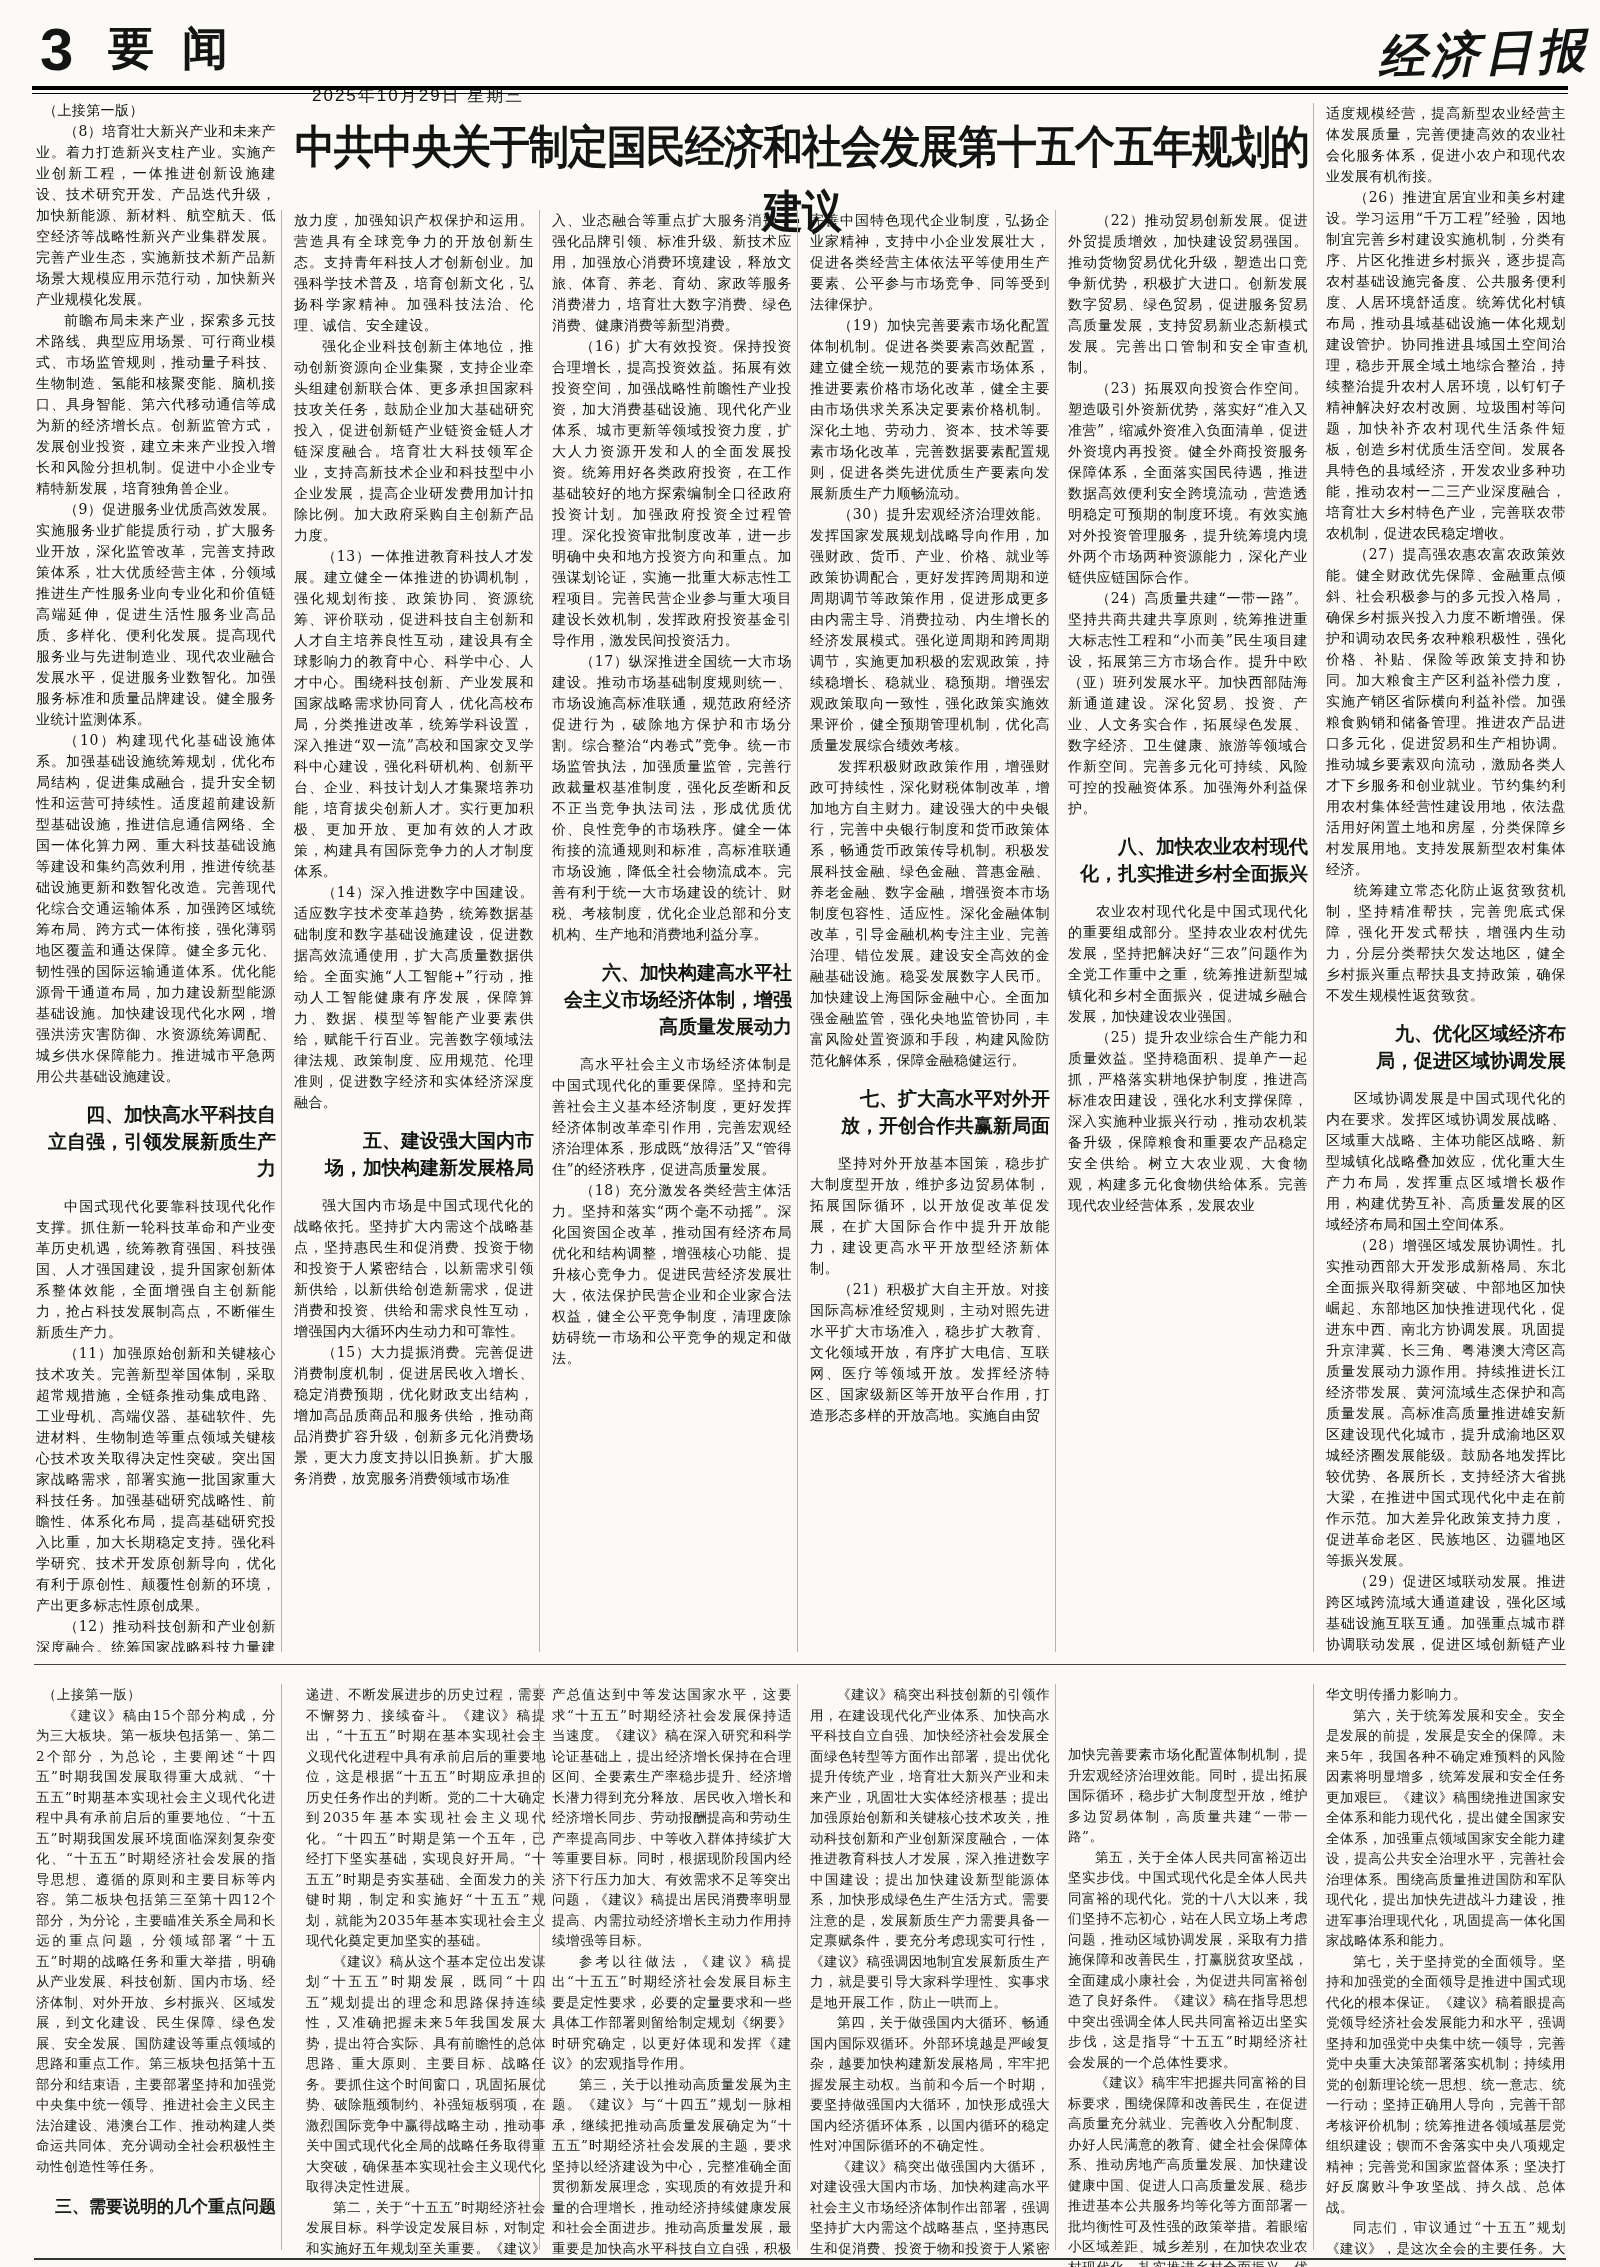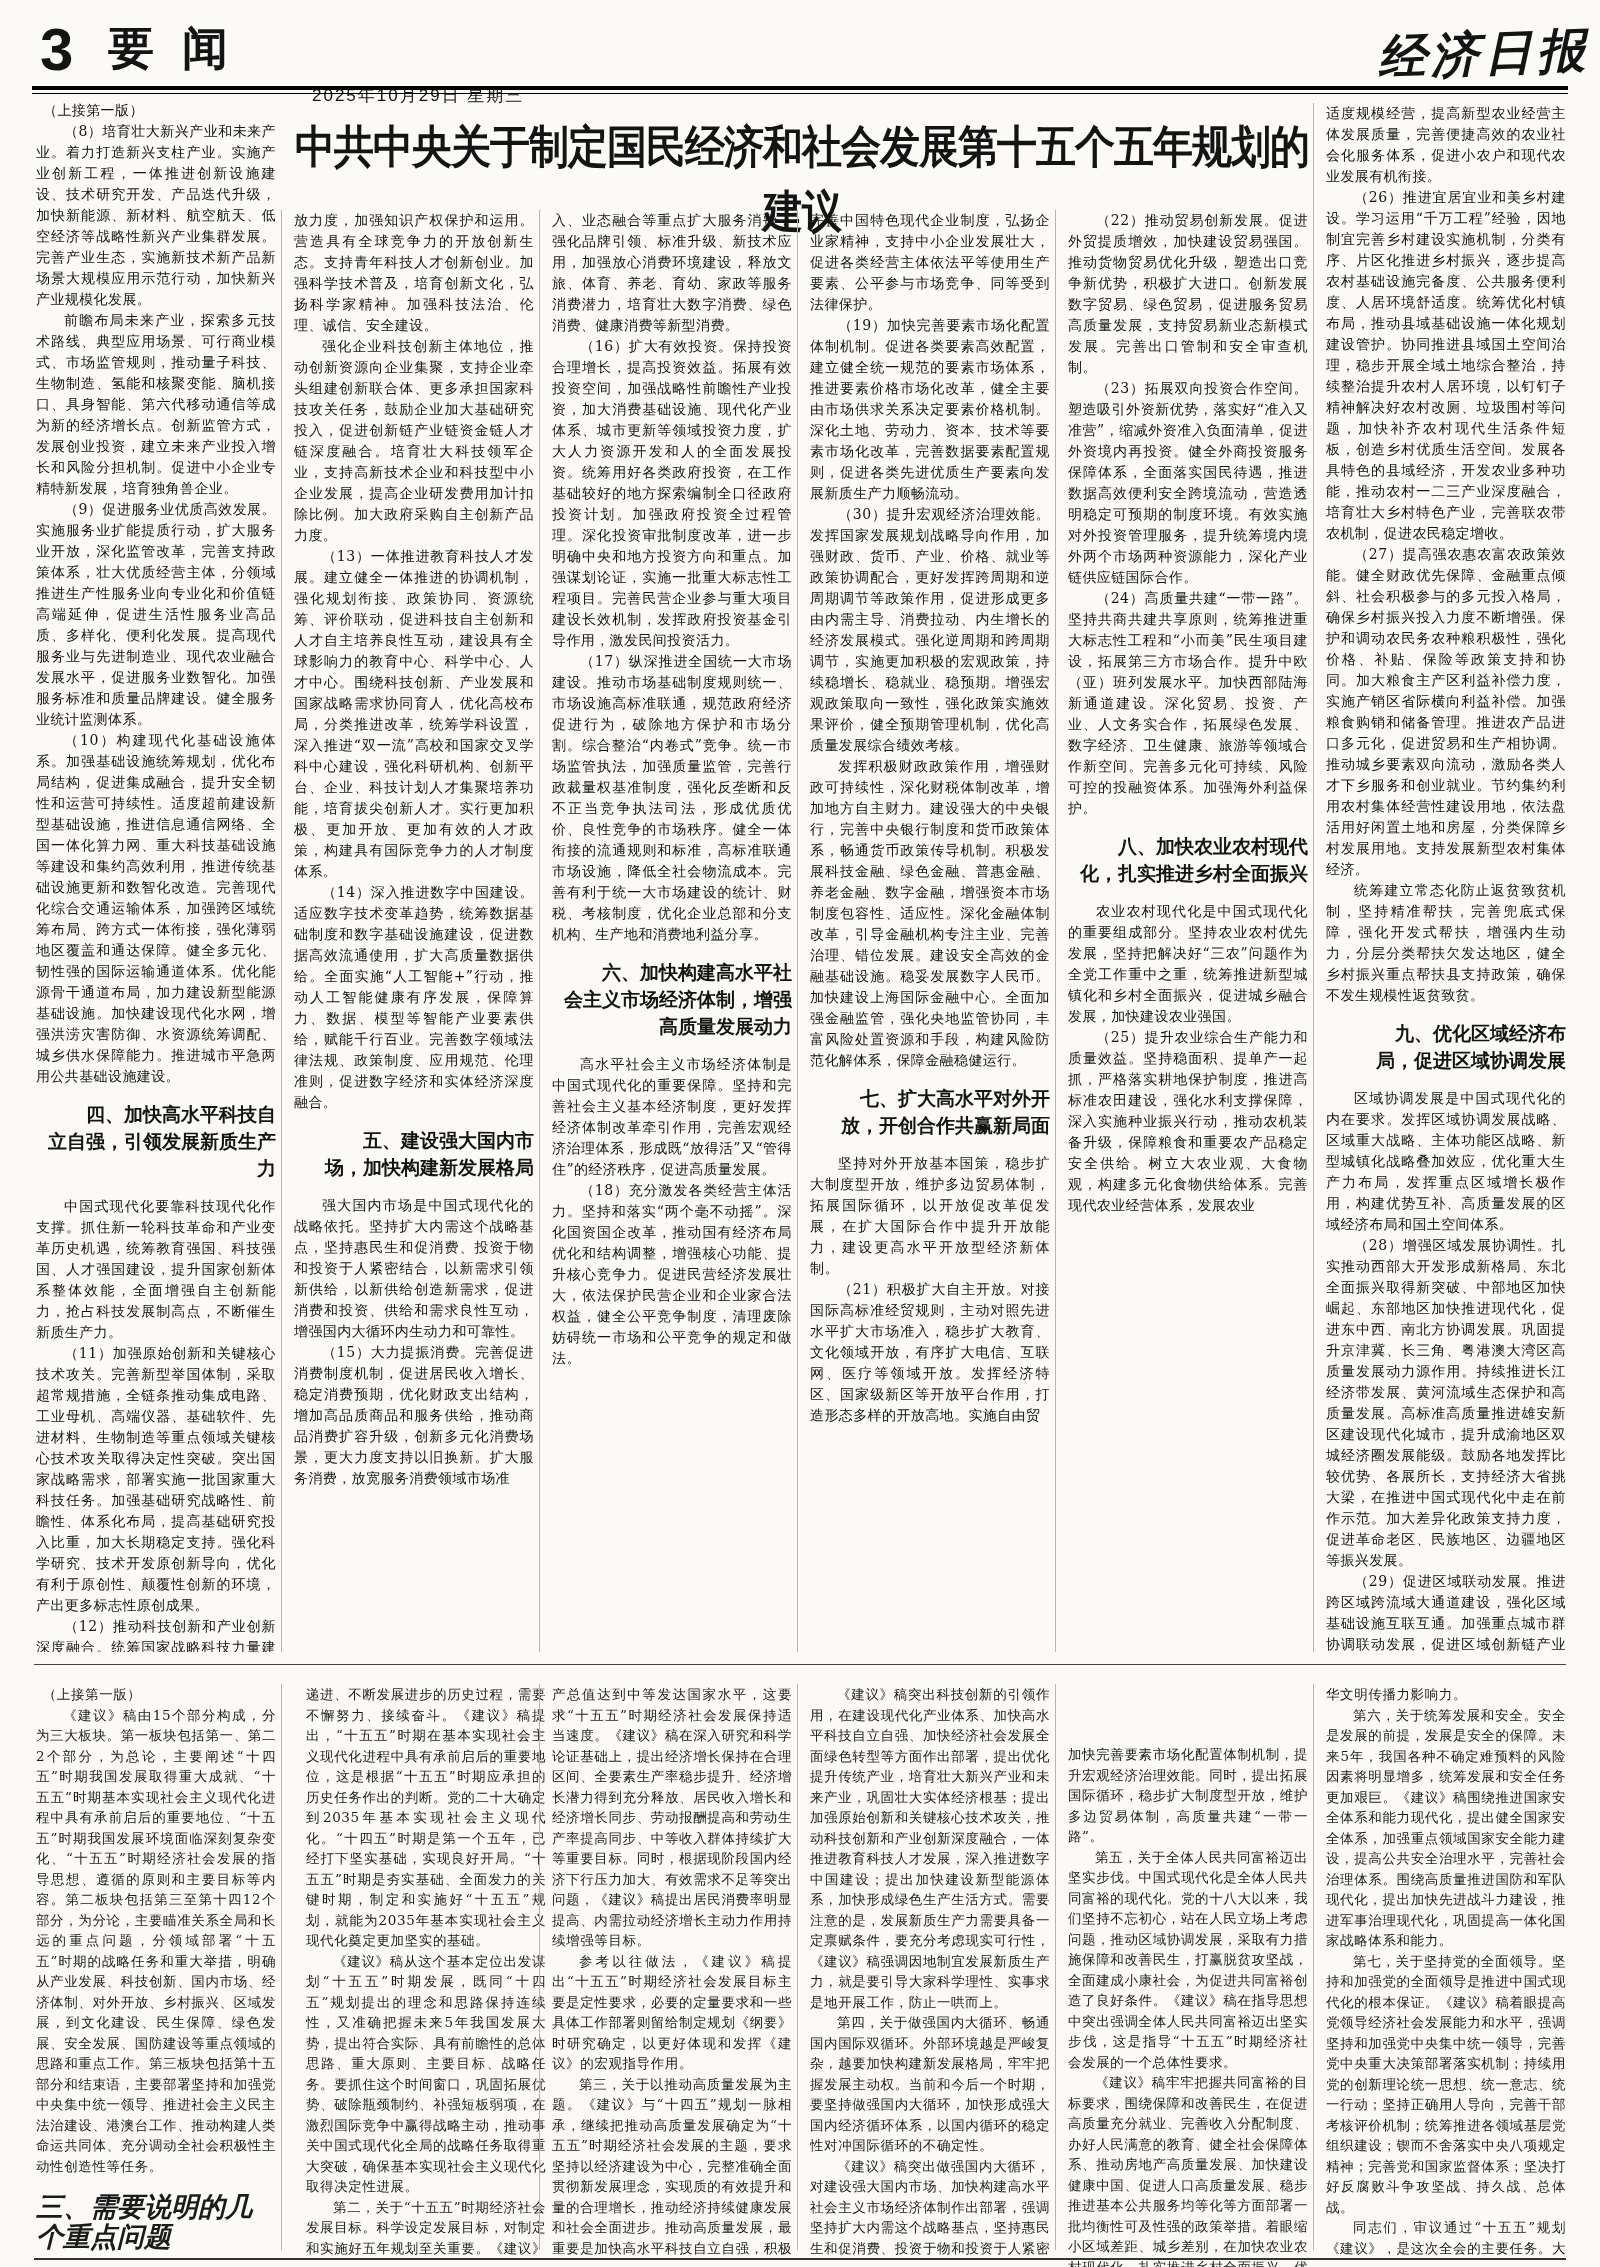--- a/index.html
+++ b/index.html
@@ -29,22 +29,22 @@
   .col .cont{text-indent:0;}
   .col .lead{text-indent:0.5em;}
   .col .sec-heading{font-family:"Liberation Sans",sans-serif;font-weight:bold;
     font-size:19px;line-height:27px;text-indent:2em;margin:14px 0;letter-spacing:0px;text-align:right;}
   .vsep{position:absolute;width:1px;background:#b8b4ac;}
   .article-divider{position:absolute;left:34px;top:1664px;width:1532px;border-top:1px solid #444;}
   .bottom-rule{position:absolute;left:34px;top:2258px;width:1532px;border-top:2px solid #333;}
   
   .bottom-col{font-size:13.5px;line-height:20.5px;letter-spacing:0.6px;color:#1b1b1b;
     font-family:"DejaVu Serif","Liberation Serif",serif;}
-  .bottom-col .sec-heading{text-indent:0;text-align:left;font-size:27px;line-height:30px;
-    margin:16px 0 12px 0;font-style:italic;}
+  .bottom-col .sec-heading{text-indent:0;text-align:right;font-size:17px;line-height:30px;
+    margin:16px 0 12px 0;}
 </style>
 </head>
 <body>
 
 <div class="page-num">3</div>
 <div class="section-title">要闻</div>
 <div class="page-date">2025年10月29日  星期三</div>
 <div class="masthead">经济日报</div>
 <div class="header-rule"></div>
 

